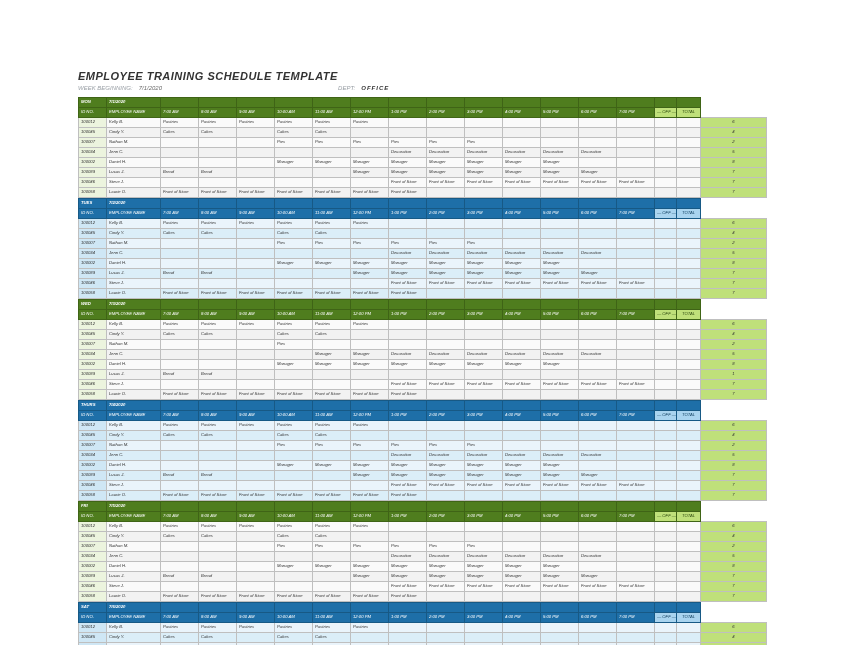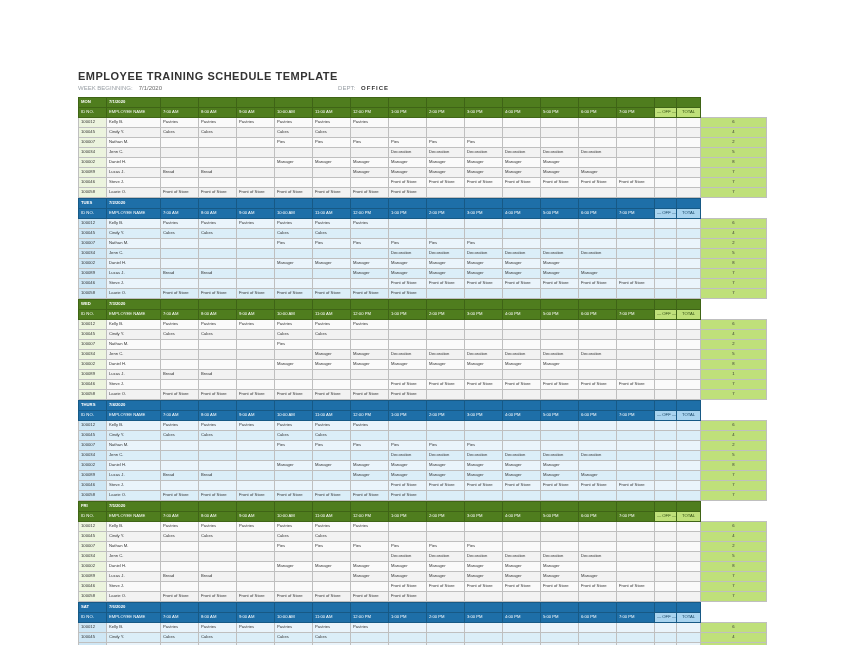--- a/index.html
+++ b/index.html
@@ -1,16 +1,16 @@
 <!DOCTYPE html>
 <html><head>
 <meta charset="utf-8">
 <style>
   html, body { margin:0; padding:0; background:#fff; font-family: Arial, Helvetica, sans-serif; }
-  .page { width:845px; height:645px; box-sizing:border-box; position:relative; background:#fff; box-shadow: 0 2px 16px rgba(0,0,0,0.12); }
+  .page { width:845px; height:645px; box-sizing:border-box; position:relative; background:#fff; box-shadow: 0 2px 16px rgba(0,0,0,0.12); font-style: italic; }
   .inner { position:absolute; left:78px; top:70px; right:78px; }
   .title { font-size:11px; font-weight:700; color:#333; letter-spacing:0.5px; }
   .subrow { font-size:6px; color:#6b6b6b; margin-top:3px; display:flex; gap:6px; align-items:baseline; }
   .subrow .k { color:#9aa0a6; }
   .subrow .dept { margin-left:170px; }
   .subrow .deptval { color:#333; letter-spacing:1px; font-weight:600; }
 
   table { border-collapse:collapse; width:100%; table-layout:fixed; margin-top:6px; }
   col.id  { width:28px; }
   col.name{ width:54px; }

